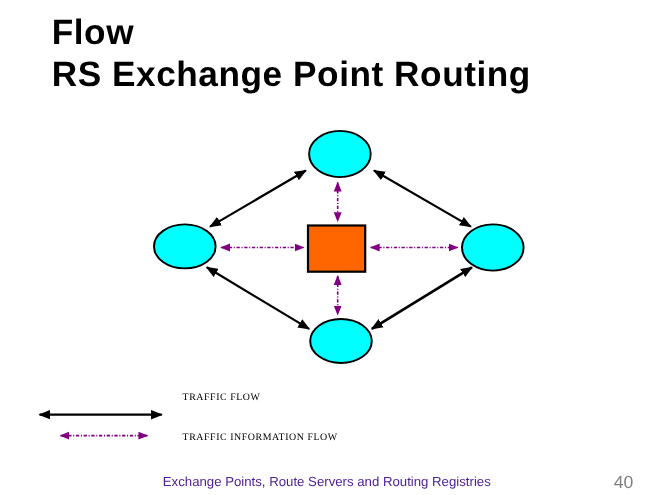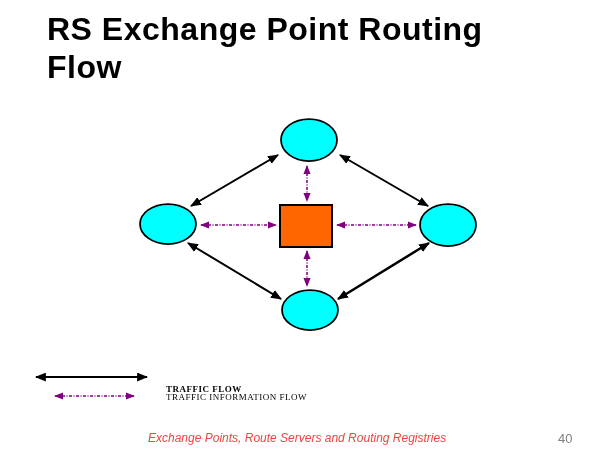--- a/index.html
+++ b/index.html
@@ -28,45 +28,44 @@
   }
   .legend-label{
     position:absolute;
     left:166px;
     font-family:"Liberation Serif", serif;
     font-size:9px;
     letter-spacing:0.5px;
     color:#000000;
     white-space:nowrap;
   }
-  .legend-label.l1{top:384px;font-weight:bold;}
+  .legend-label.l1{top:356px;}
   .legend-label.l2{top:392px;}
   .footer-text{
     position:absolute;
     left:148px;top:431px;
     font-size:12px;
-    color:#ef4444;
+    color:#4c1d95;
     white-space:nowrap;
-    font-style:italic;
   }
   .footer-page{
     position:absolute;
     left:558px;top:431px;
-    font-size:13px;
+    font-size:16px;
     color:#808080;
   }
 </style>
 </head>
 <body>
 
 <div class="slide">
 
   <div class="title">
+    <div>Flow</div>
     <div>RS Exchange Point Routing</div>
-    <div>Flow</div>
   </div>
 
   <svg class="diagram-svg" viewBox="0 0 600 450">
     <defs>
       <marker id="mTraffic" viewBox="0 0 10 8" refX="9" refY="4" markerWidth="11" markerHeight="9" markerUnits="userSpaceOnUse" orient="auto-start-reverse">
         <path d="M0,0 L10,4 L0,8 Z" fill="#000000"></path>
       </marker>
       <marker id="mRouting" viewBox="0 0 10 8" refX="9" refY="4" markerWidth="9" markerHeight="8" markerUnits="userSpaceOnUse" orient="auto-start-reverse">
         <path d="M0,0 L10,4 L0,8 Z" fill="#800080"></path>
       </marker>

